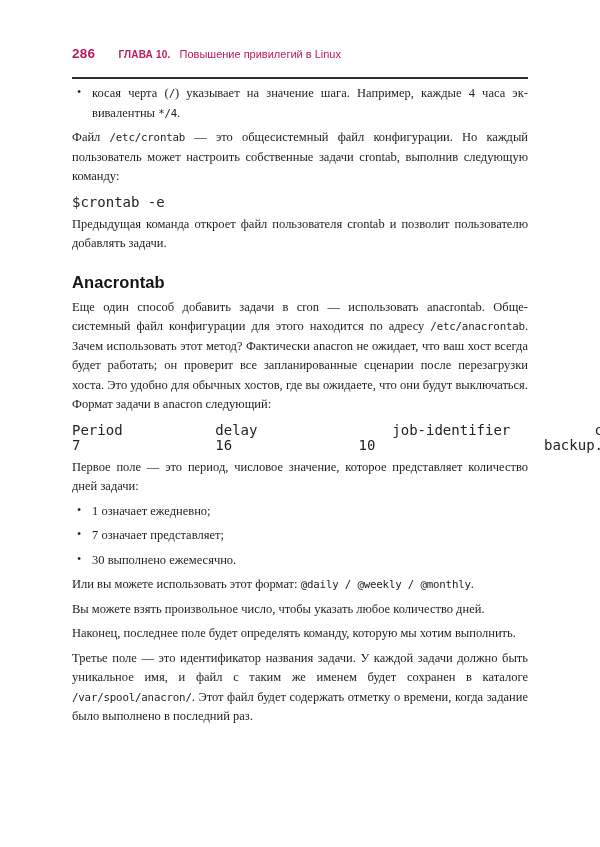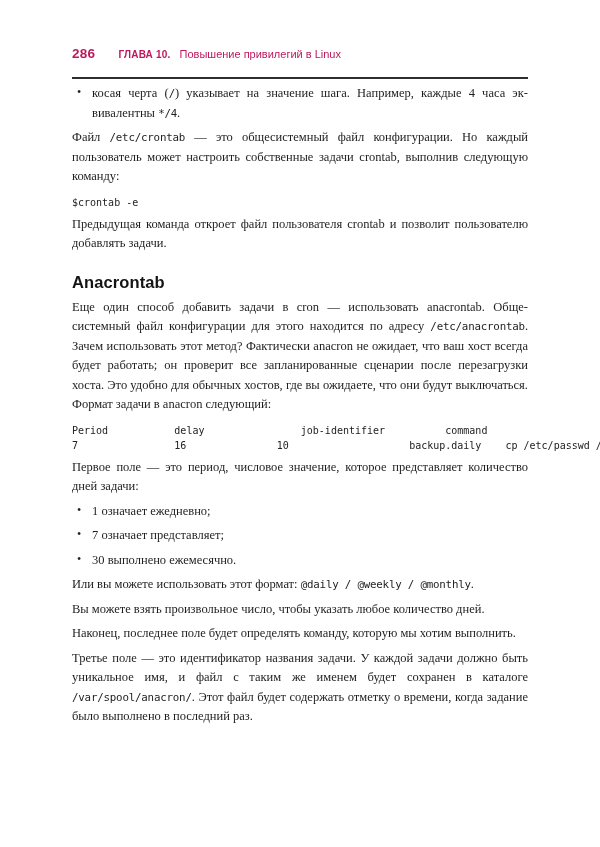--- a/index.html
+++ b/index.html
@@ -77,21 +77,21 @@
   .seg-bold   { font-weight: 400; margin-top: 14px; }
   .seg-mono   {
     font-family: "DejaVu Sans Mono", monospace;
     font-size: 10.8px;
     letter-spacing: -0.2px;
   }
 
   .code-block {
     margin: 8px 0 0 0;
     font-family: "DejaVu Sans Mono", monospace;
-    font-size: 10px;
+    font-size: 14px;
     line-height: 15px;
     white-space: pre;
     color: #222222;
   }
 
   .section-heading {
     margin: 18px 0 6px 0;
     font-family: "Liberation Sans", sans-serif;
     font-size: 16.5px;
     line-height: 20px;

